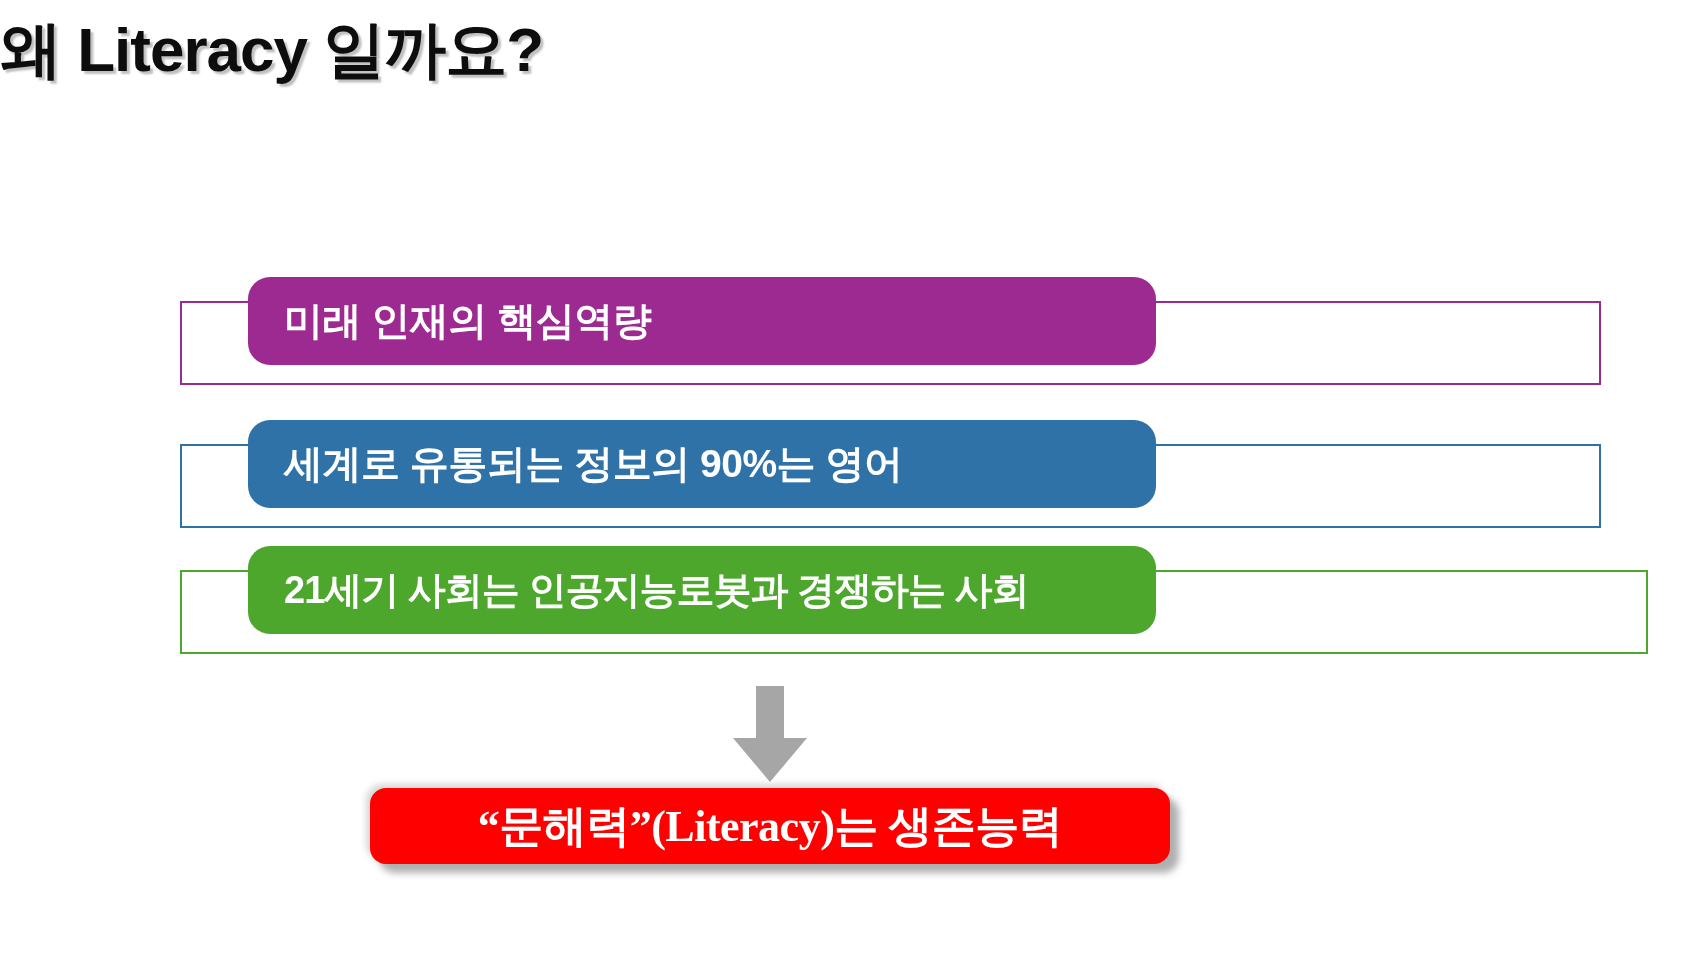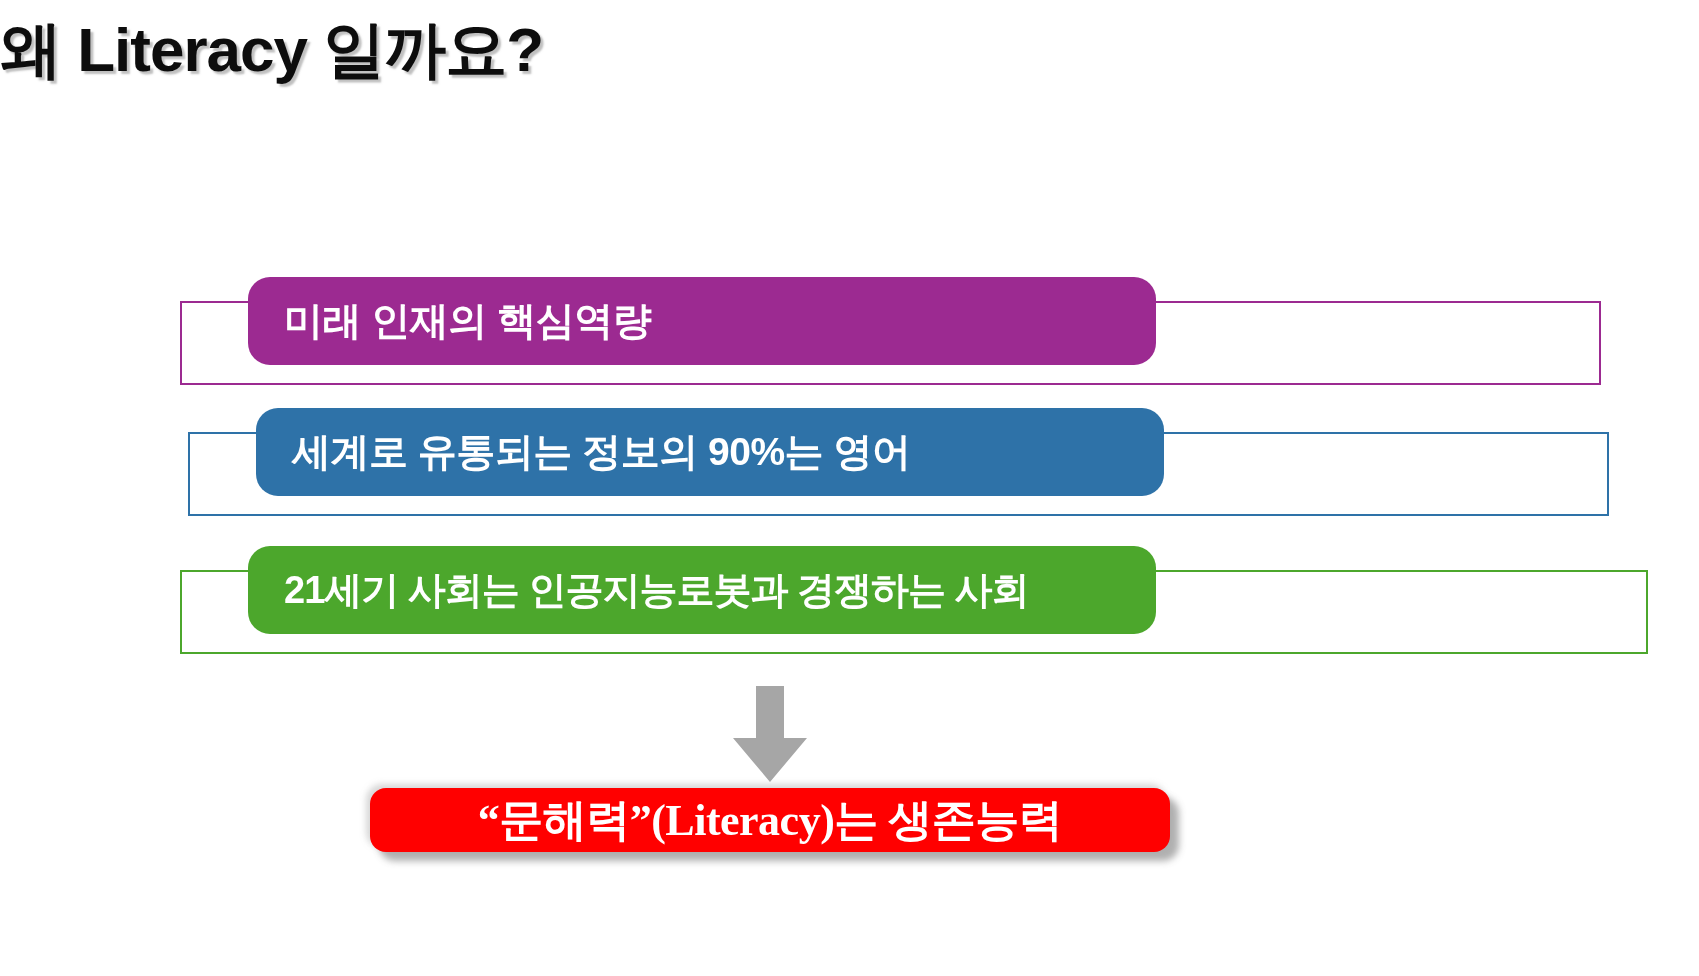--- a/index.html
+++ b/index.html
@@ -36,21 +36,21 @@
   }
 
   
   .row {
     position: absolute;
     left: 180px;
     width: 1421px;
     height: 108px;
   }
   .row-1 { top: 277px; }
-  .row-2 { top: 408px; margin-left: 8px; }
+  .row-2 { top: 420px; }
   .row-3 { top: 546px; padding-left: 47px; }
 
   
   .row-outline {
     position: absolute;
     left: 0;
     top: 24px;
     right: 0;
     height: 84px;
     box-sizing: border-box;
@@ -96,21 +96,21 @@
     width: 74px;
     height: 96px;
   }
 
   
   #conclusion-box {
     position: absolute;
     left: 370px;
     top: 788px;
     width: 800px;
-    height: 64px;
+    height: 76px;
     background: #FF0000;
     border-radius: 16px;
     display: flex;
     align-items: center;
     justify-content: center;
     box-shadow: 9px 9px 7px rgba(80,80,80,0.45),
                 -4px -4px 6px rgba(140,140,140,0.35);
   }
   #conclusion-label {
     font-family: "Liberation Serif", serif;

